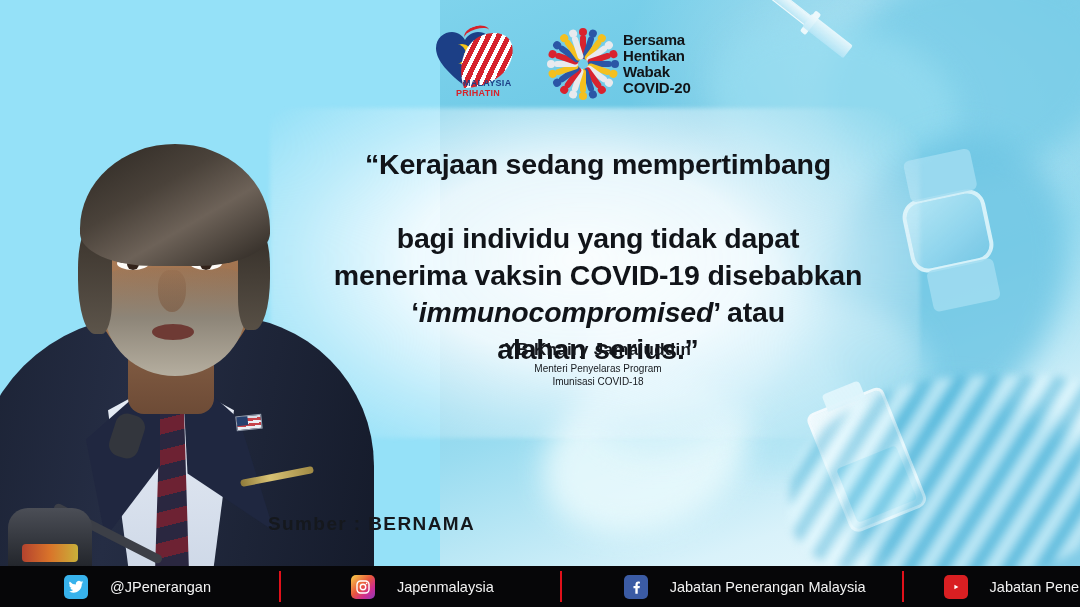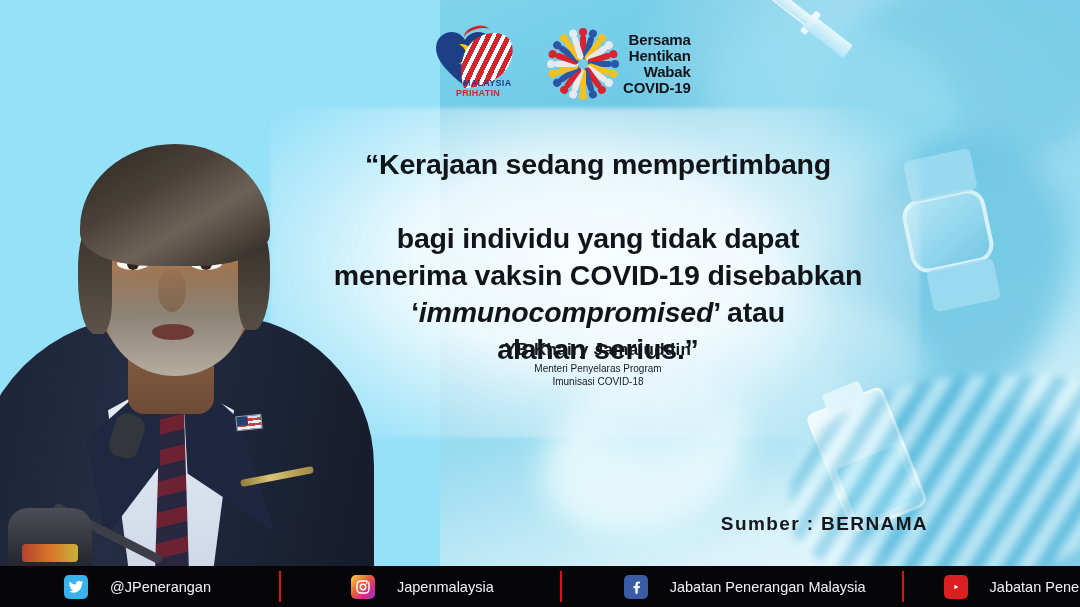--- a/index.html
+++ b/index.html
@@ -380,21 +380,20 @@
     content: ""; position: absolute; left: -1px; top: -7px;
     width: 8px; height: 8px; border-radius: 50%;
     background: inherit;
   }
   .lb-text {
     font-size: 15px;
     font-weight: bold;
     line-height: 1.06;
     color: #111418;
     letter-spacing: -.2px;
-    text-align: right;
   }
 
   
   .quote {
     position: absolute;
     left: 268px; top: 146px;
     width: 660px;
     text-align: center;
     font-size: 28.5px;
     font-weight: bold;
@@ -419,21 +418,21 @@
   }
   .attrib .role {
     font-size: 10px;
     line-height: 1.28;
   }
 
   .sumber {
     position: absolute;
     left: 268px; top: 513px;
     width: 660px;
-    text-align: right;
+    text-align: left;
     font-size: 19px;
     font-weight: bold;
     letter-spacing: 1.4px;
     color: #15181d;
   }
 
   
   .footer {
     position: absolute;
     left: 0; bottom: 0;
@@ -565,21 +564,21 @@
           <i style="background: rgb(232, 234, 238); transform: rotate(270deg);"></i>
           <i style="background: rgb(217, 35, 46); transform: rotate(288deg);"></i>
           <i style="background: rgb(43, 86, 166); transform: rotate(306deg);"></i>
           <i style="background: rgb(244, 192, 31); transform: rotate(324deg);"></i>
           <i style="background: rgb(232, 234, 238); transform: rotate(342deg);"></i>
         </span>
       <span class="lb-text">
         <span>Bersama</span><br>
         <span>Hentikan</span><br>
         <span>Wabak</span><br>
-        <span>COVID-19</span>
+        <span>COVID-20</span>
       </span>
     </div>
 
   </div>
 
   <div class="quote">
     <span>“</span><span>Kerajaan sedang mempertimbang</span><br>
     <br>
     <span>bagi individu yang tidak dapat</span><br>
     <span>menerima vaksin COVID-19 disebabkan</span><br>

